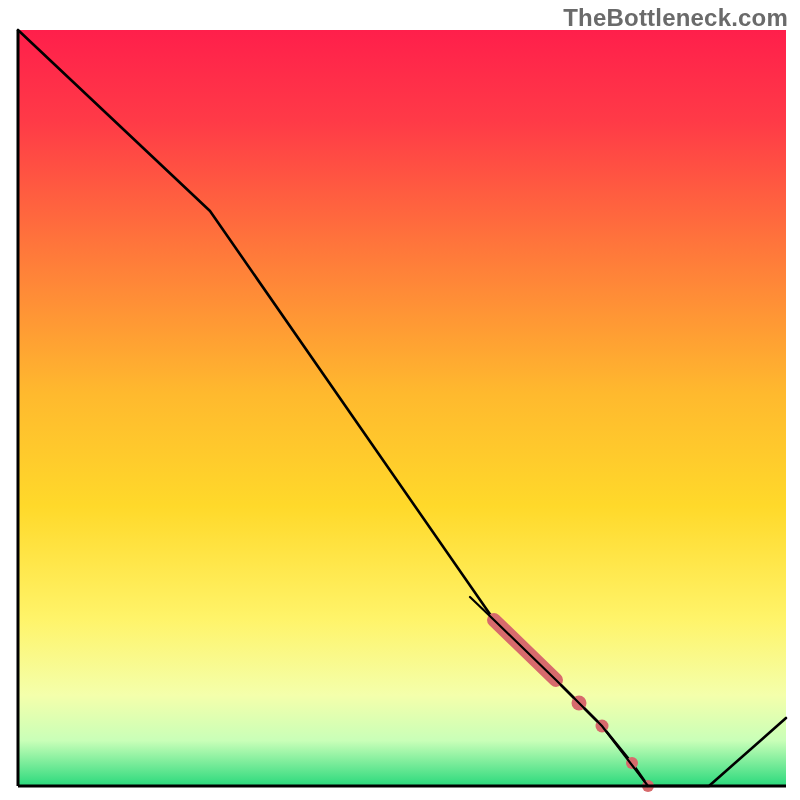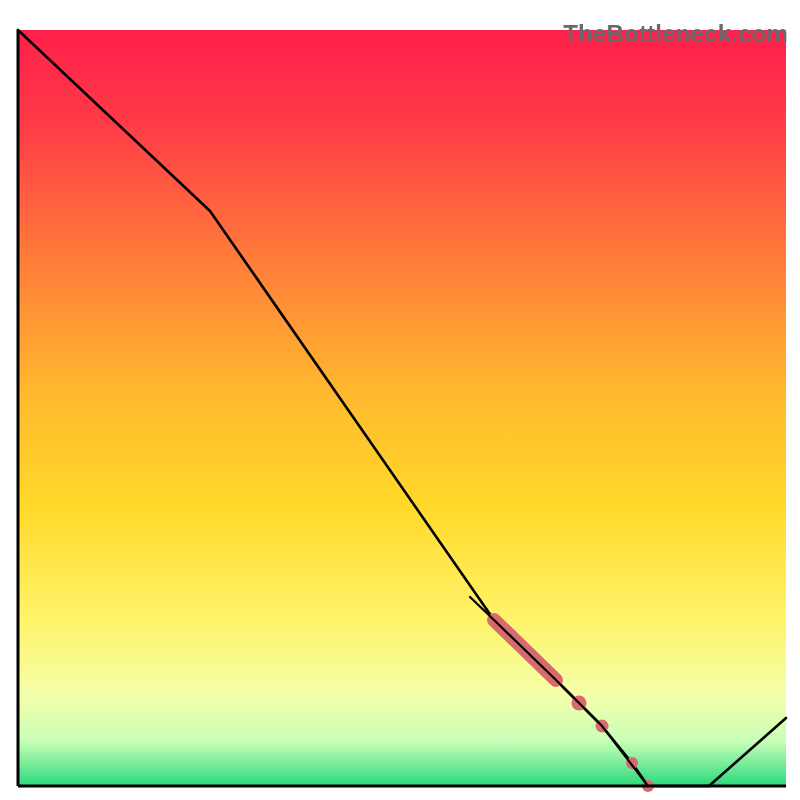--- a/index.html
+++ b/index.html
@@ -11,21 +11,21 @@
     background: #ffffff;
     font-family: Arial, Helvetica, sans-serif;
   }
   .stage {
     position: relative;
     width: 800px;
     height: 800px;
   }
   .watermark {
     position: absolute;
-    top: 20px;
+    top: 4px;
     right: 12px;
     font-size: 24px;
     font-weight: 600;
     color: #6a6a6a;
     letter-spacing: 0.2px;
     z-index: 10;
   }
   svg.chart {
     position: absolute;
     left: 0;

